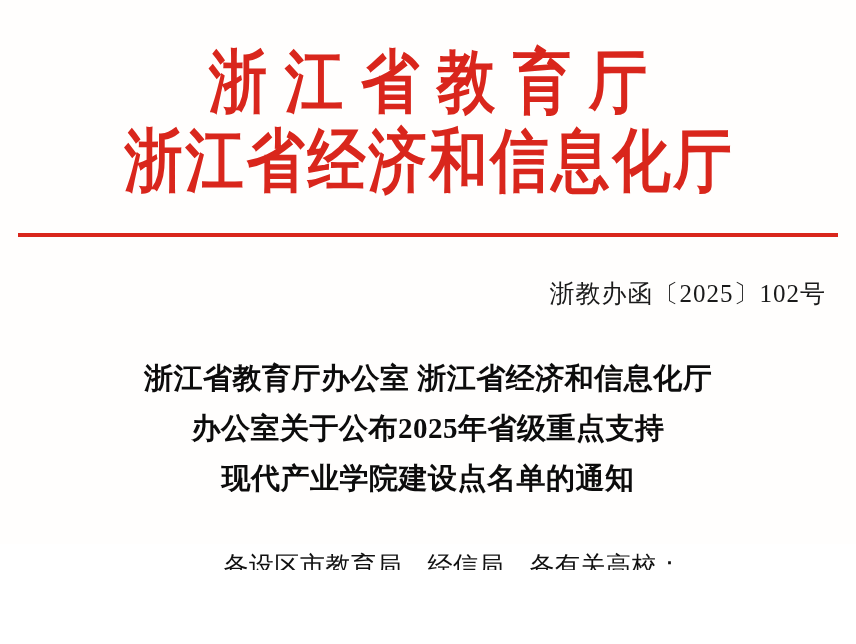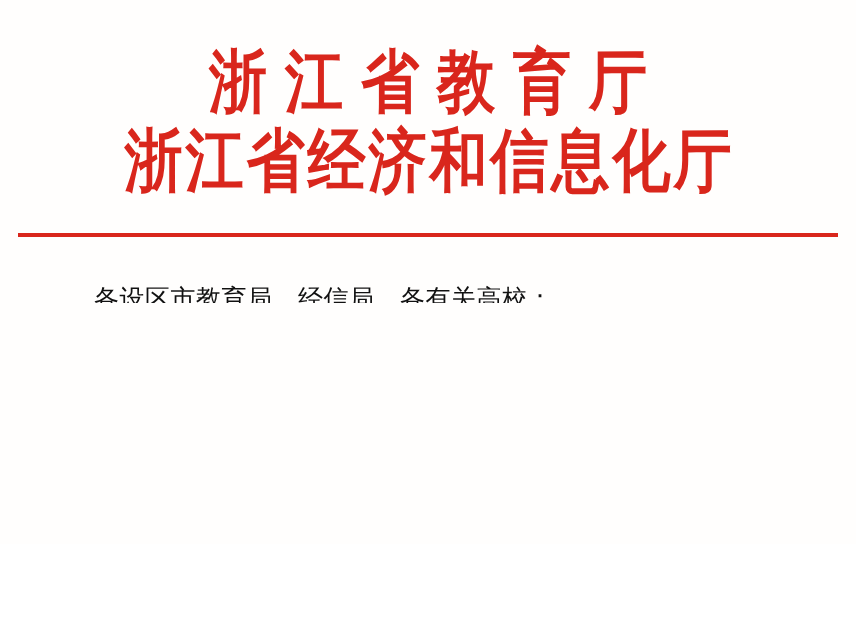--- a/index.html
+++ b/index.html
@@ -95,35 +95,42 @@
     font-size: 25px;
     line-height: 1.75;
     color: #111;
     letter-spacing: 0.5px;
     overflow: hidden;
     height: 26px;
   }
   .body-line {
     text-indent: 50px;
     white-space: nowrap;
+    text-align: center;
   }
 </style>
 </head>
 <body>
 
 <div class="page">
 
   <div class="masthead">
     <div class="masthead-line masthead-line-1">浙江省教育厅</div>
     <div class="masthead-line masthead-line-2">浙江省经济和信息化厅</div>
   </div>
 
   <div class="red-rule-wrap">
     <div class="red-rule"></div>
   </div>
 
+  <div class="doc-number">浙教办函〔2025〕102号</div>
 
+  <div class="title-block">
+    <div class="title-line">浙江省教育厅办公室 浙江省经济和信息化厅</div>
+    <div class="title-line">办公室关于公布2025年省级重点支持</div>
+    <div class="title-line">现代产业学院建设点名单的通知</div>
+  </div>
 
   <div class="body-block">
     <div class="body-line">各设区市教育局、经信局，各有关高校：</div>
   </div>
 
 </div>
 
 </body></html>

